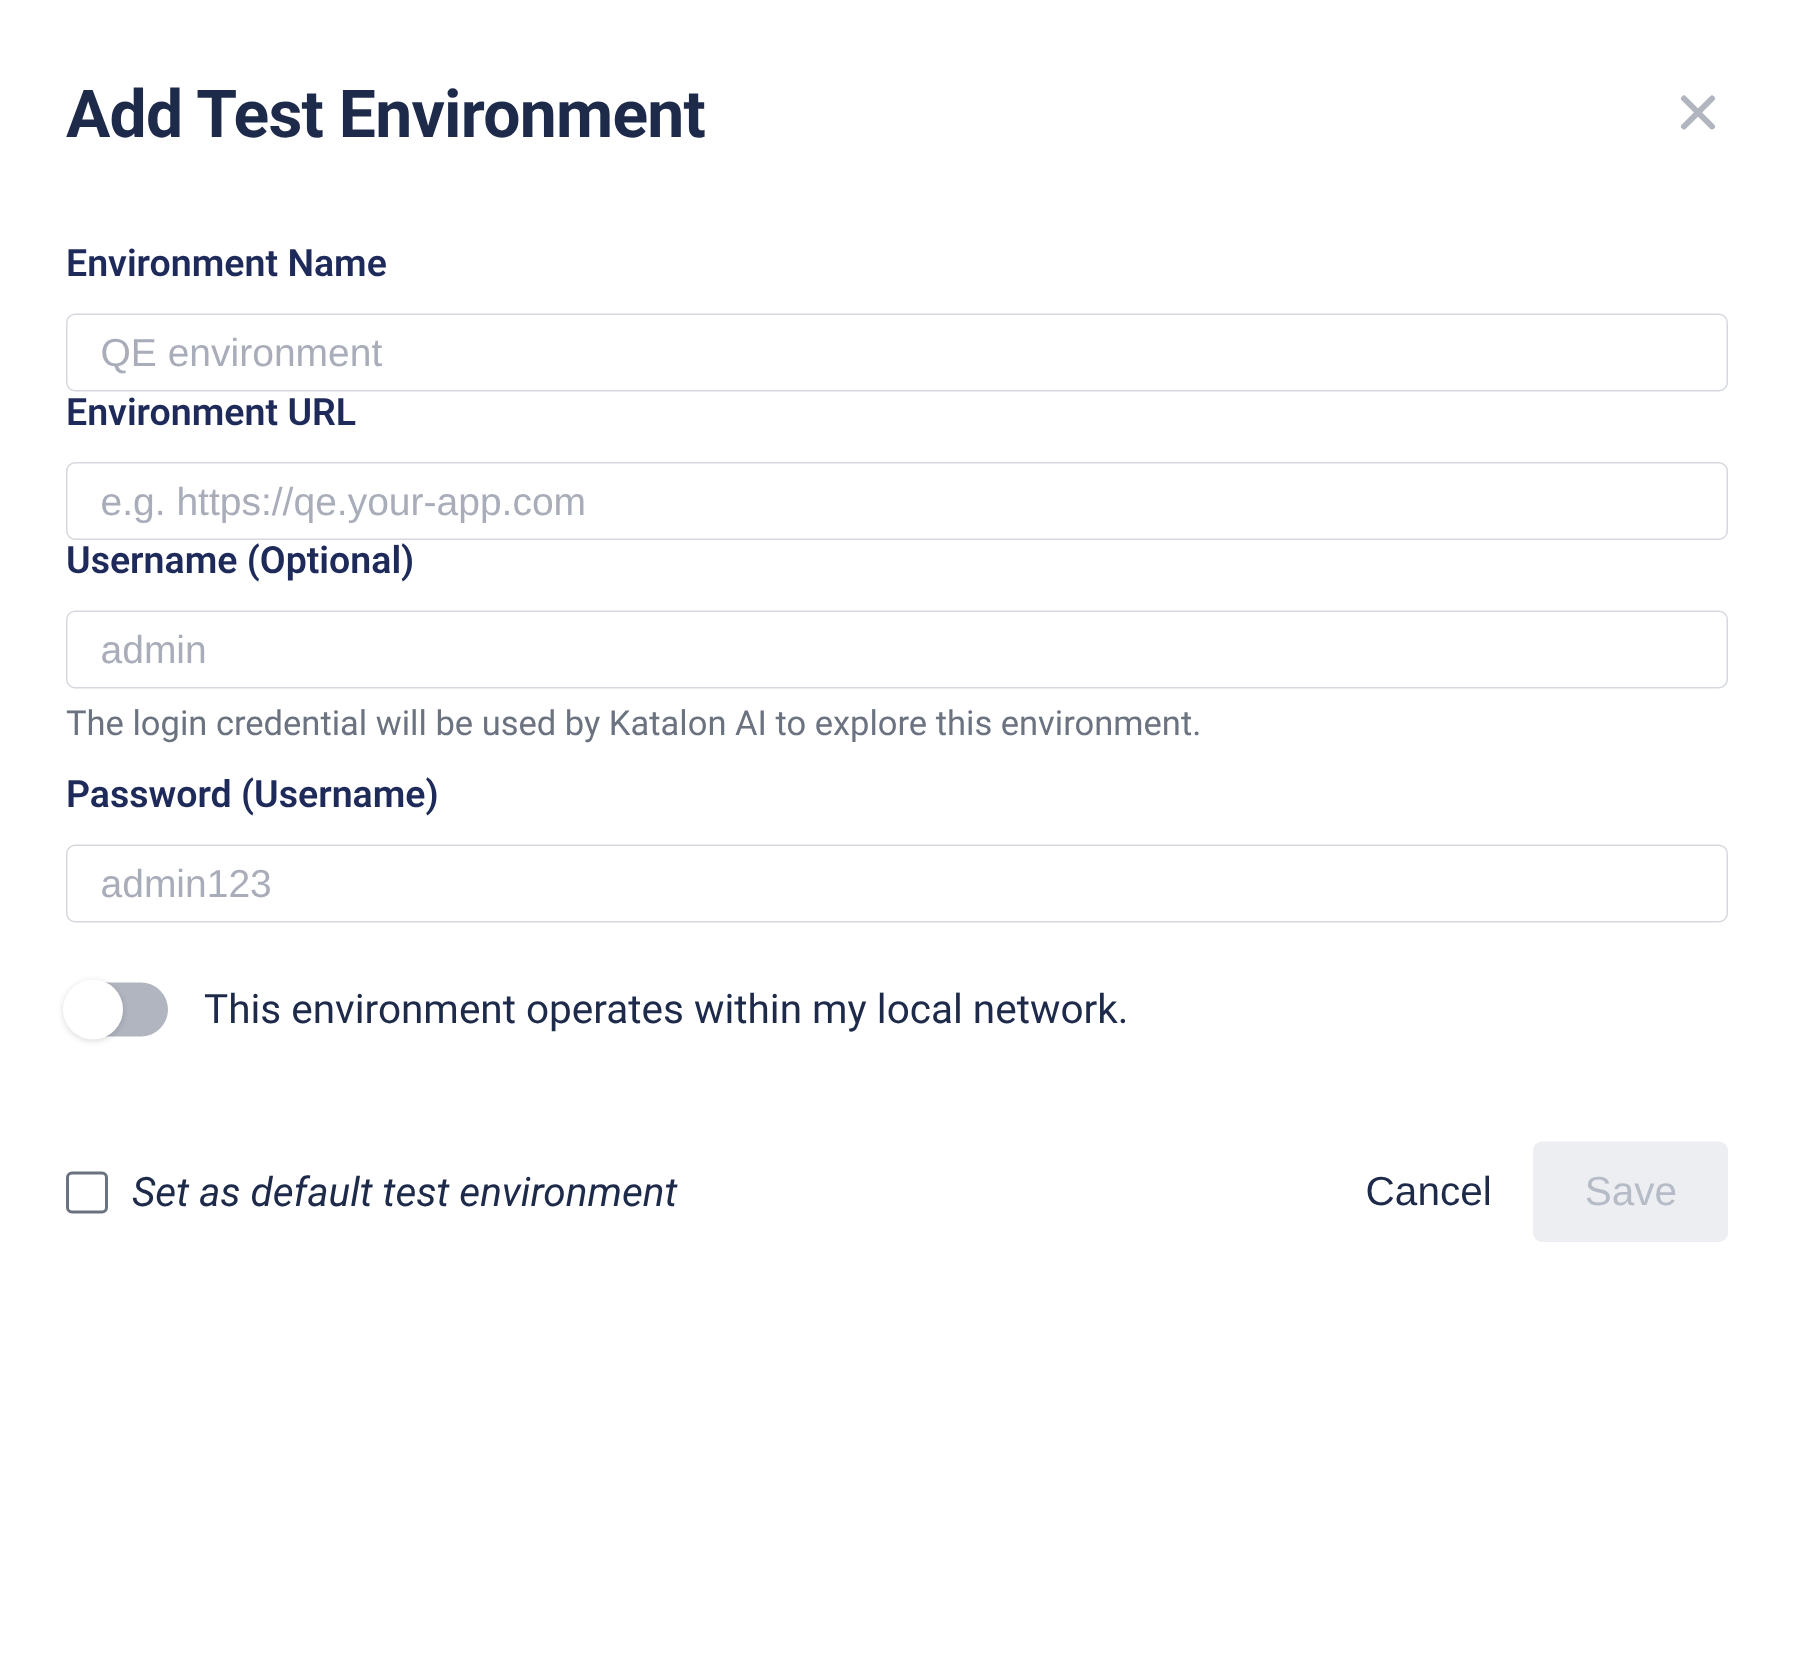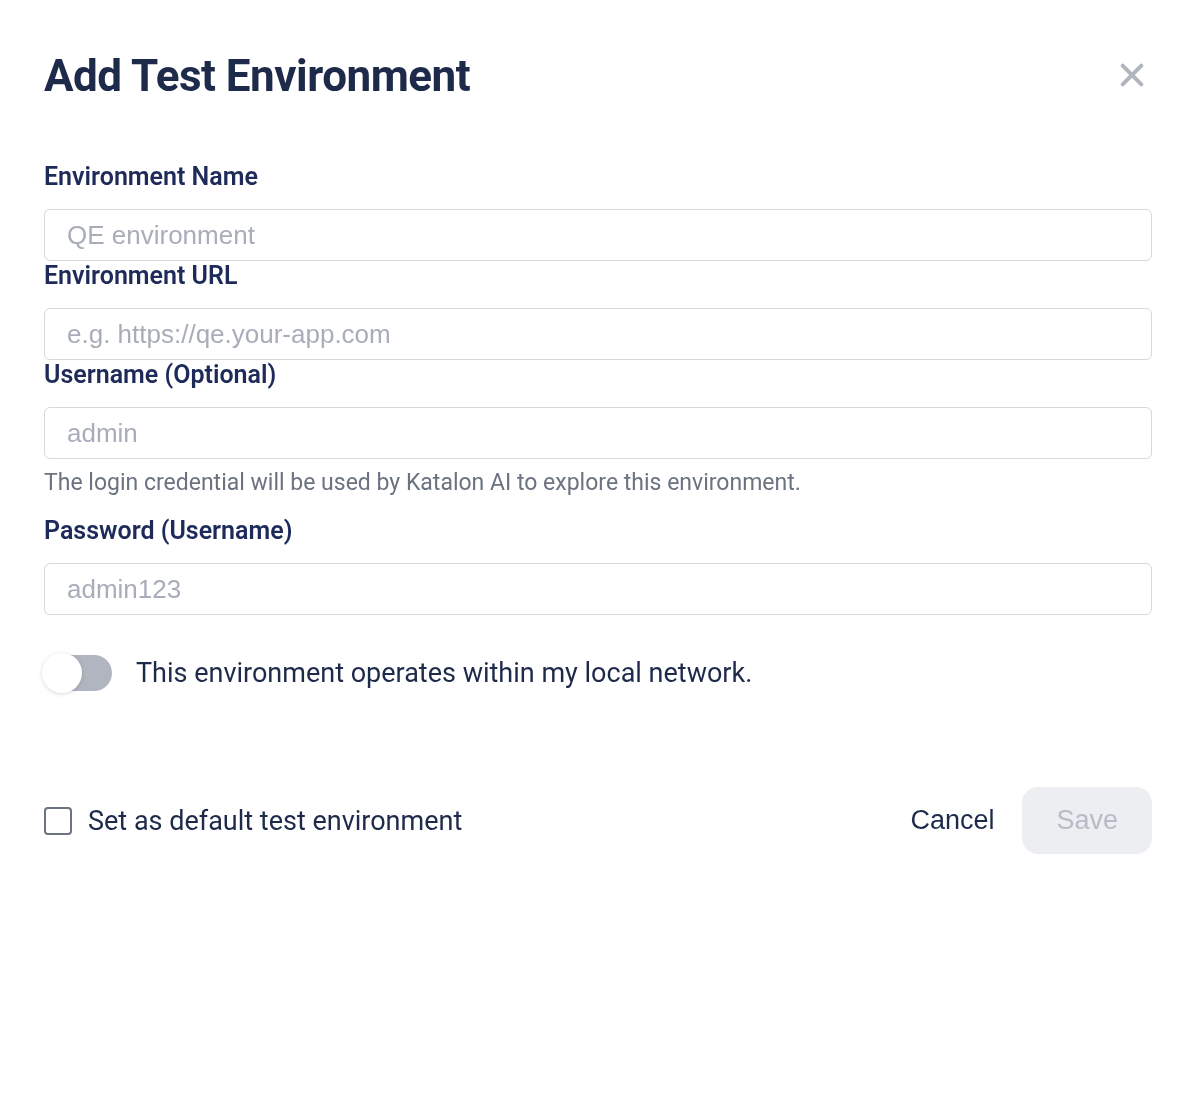--- a/index.html
+++ b/index.html
@@ -68,21 +68,21 @@
       font-size: 23px;
       color: #6b7280;
       margin-top: 10px;
       margin-bottom: 20px;
     }
     .toggle-row {
       display: flex;
       align-items: center;
       gap: 24px;
       margin-top: 40px;
-      margin-bottom: 96px;
+      margin-bottom: 70px;
     }
     .toggle-switch {
       position: relative;
       width: 68px;
       height: 36px;
       background: #b0b5bf;
       border-radius: 18px;
       cursor: pointer;
       flex-shrink: 0;
     }
@@ -102,20 +102,21 @@
     }
     .dialog-footer {
       display: flex;
       justify-content: space-between;
       align-items: center;
     }
     .checkbox-row {
       display: flex;
       align-items: center;
       gap: 16px;
+      font-style: italic;
     }
     .checkbox {
       width: 28px;
       height: 28px;
       border: 2.5px solid #6b7280;
       border-radius: 4px;
       cursor: pointer;
       flex-shrink: 0;
     }
     .checkbox-label {
@@ -136,21 +137,21 @@
       padding: 12px 8px;
     }
     .btn-save {
       background: #eceef1;
       border: none;
       font-size: 27px;
       font-weight: 500;
       color: #b6bcc7;
       cursor: not-allowed;
       padding: 18px 34px;
-      border-radius: 16px;
+      border-radius: 6px;
     }
   </style>
 </head>
 <body>
 
 <div class="dialog-header">
   <h1 class="dialog-title">Add Test Environment</h1>
   <button class="close-btn">
     <span>
       <svg viewBox="0 0 24 24" fill="none" stroke="currentColor" stroke-width="3" stroke-linecap="round">

